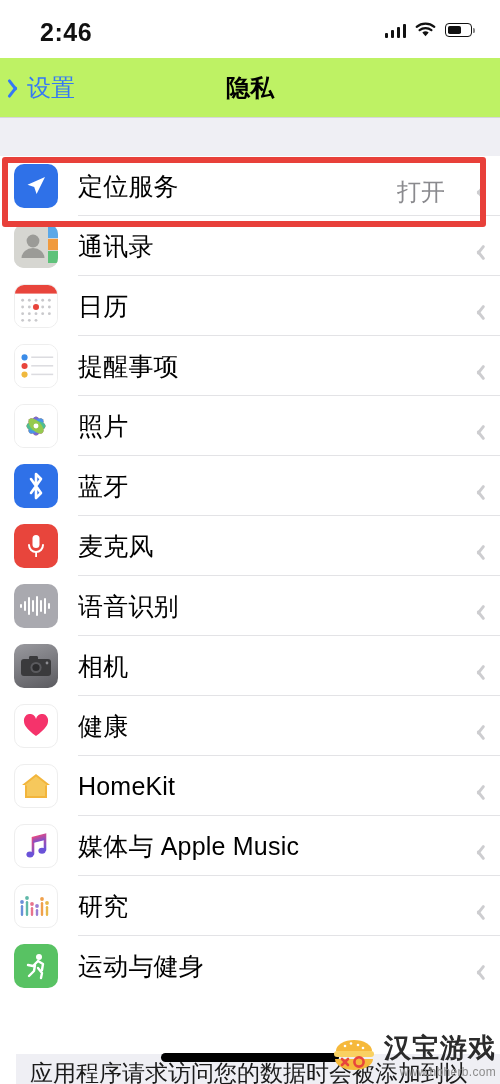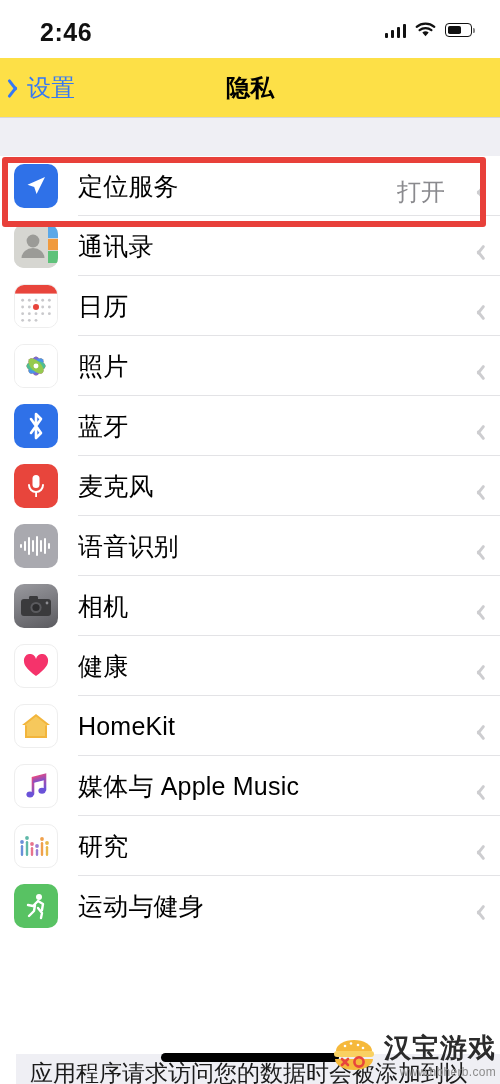--- a/index.html
+++ b/index.html
@@ -34,21 +34,21 @@
     position:relative; padding:1.6px;
   }
   .batt::after{
     content:""; position:absolute; right:-4px; top:4px; width:2.4px; height:5px;
     background:#111; border-radius:0 1.5px 1.5px 0; opacity:.5;
   }
   .batt .lvl{ height:100%; background:#111; border-radius:1.8px; }
 
   
   .navbar{
-    height:60px; position:relative; background:#fde047;
+    height:60px; position:relative; background:#bef264;
     border-bottom:1px solid #d6d6da;
   }
   .back{
     position:absolute; left:12px; top:0; height:60px;
     display:flex; align-items:center; gap:2px; cursor:pointer;
   }
   .chev-back{
     width:13px; height:22px; position:relative; flex:none;
   }
   .chev-back::before,.chev-back::after{
@@ -234,20 +234,38 @@
           <circle cx="22" cy="23" r="3.2" fill="#e8453c"></circle>
         </svg>
       </div>
       <div class="label">日历</div>
       <div class="right">
         <span class="chev"></span>
       </div>
       <div class="sep"></div>
     </div>
 
+    <div class="row">
+      <div class="ic" style="background:#fff;border:1px solid #eee;">
+        <svg width="44" height="44" viewBox="0 0 44 44">
+          <rect x="0" y="0" width="44" height="44" fill="#fff"></rect>
+          <circle cx="10" cy="13" r="3.2" fill="#3b8ce8"></circle>
+          <circle cx="10" cy="22" r="3.2" fill="#e8453c"></circle>
+          <circle cx="10" cy="31" r="3.2" fill="#f0b93e"></circle>
+          <rect x="17" y="12" width="23" height="1.6" fill="#dcdce0"></rect>
+          <rect x="17" y="21" width="23" height="1.6" fill="#dcdce0"></rect>
+          <rect x="17" y="30" width="23" height="1.6" fill="#dcdce0"></rect>
+        </svg>
+      </div>
+      <div class="label">提醒事项</div>
+      <div class="right">
+        <span class="chev"></span>
+      </div>
+      <div class="sep"></div>
+    </div>
 
     <div class="row">
       <div class="ic" style="background:#fff;border:1px solid #eee;">
         <svg width="44" height="44" viewBox="0 0 44 44">
           <rect x="0" y="0" width="44" height="44" fill="#fff"></rect>
           <g transform="translate(22,22)" opacity="0.92">
             <ellipse rx="5.2" ry="10" fill="#f5c542" transform="rotate(0)"></ellipse>
             <ellipse rx="5.2" ry="10" fill="#f08a2e" transform="rotate(45)"></ellipse>
             <ellipse rx="5.2" ry="10" fill="#e8453c" transform="rotate(90)"></ellipse>
             <ellipse rx="5.2" ry="10" fill="#c74fa8" transform="rotate(135)"></ellipse>

